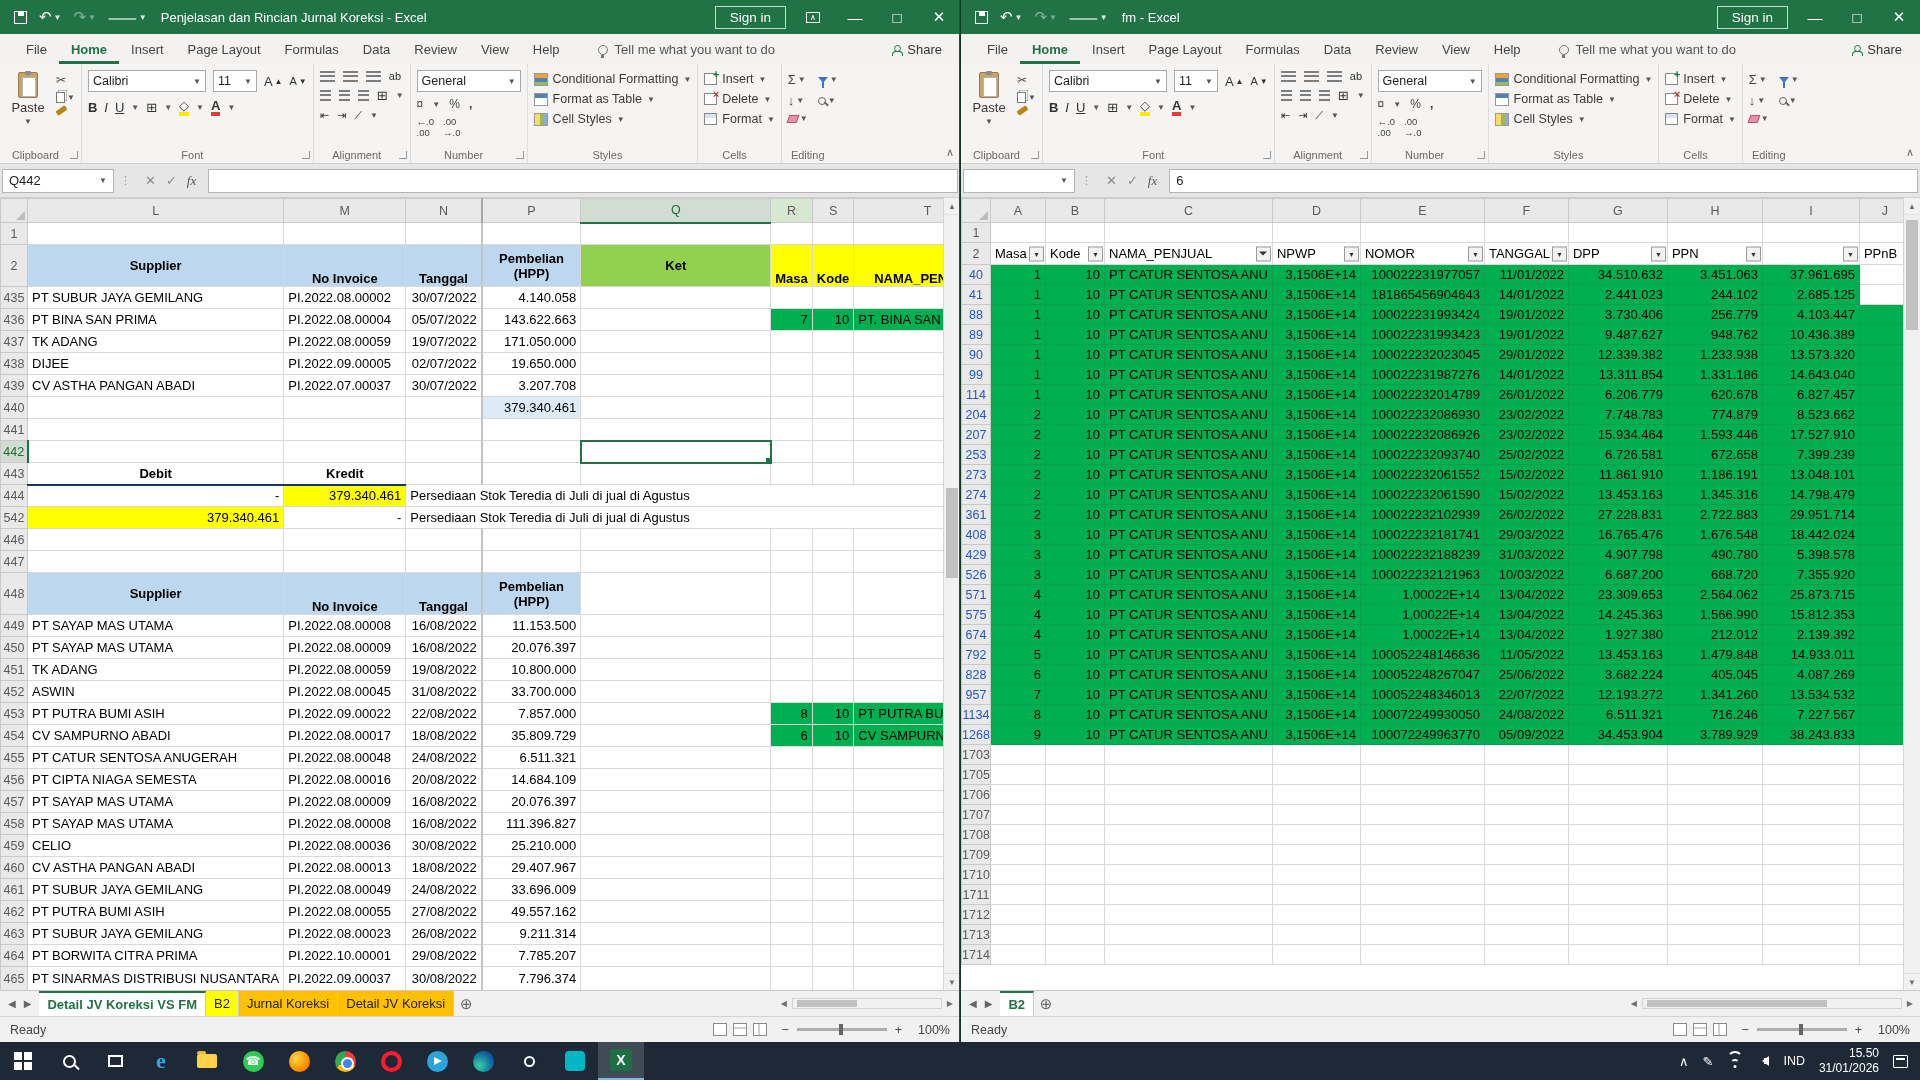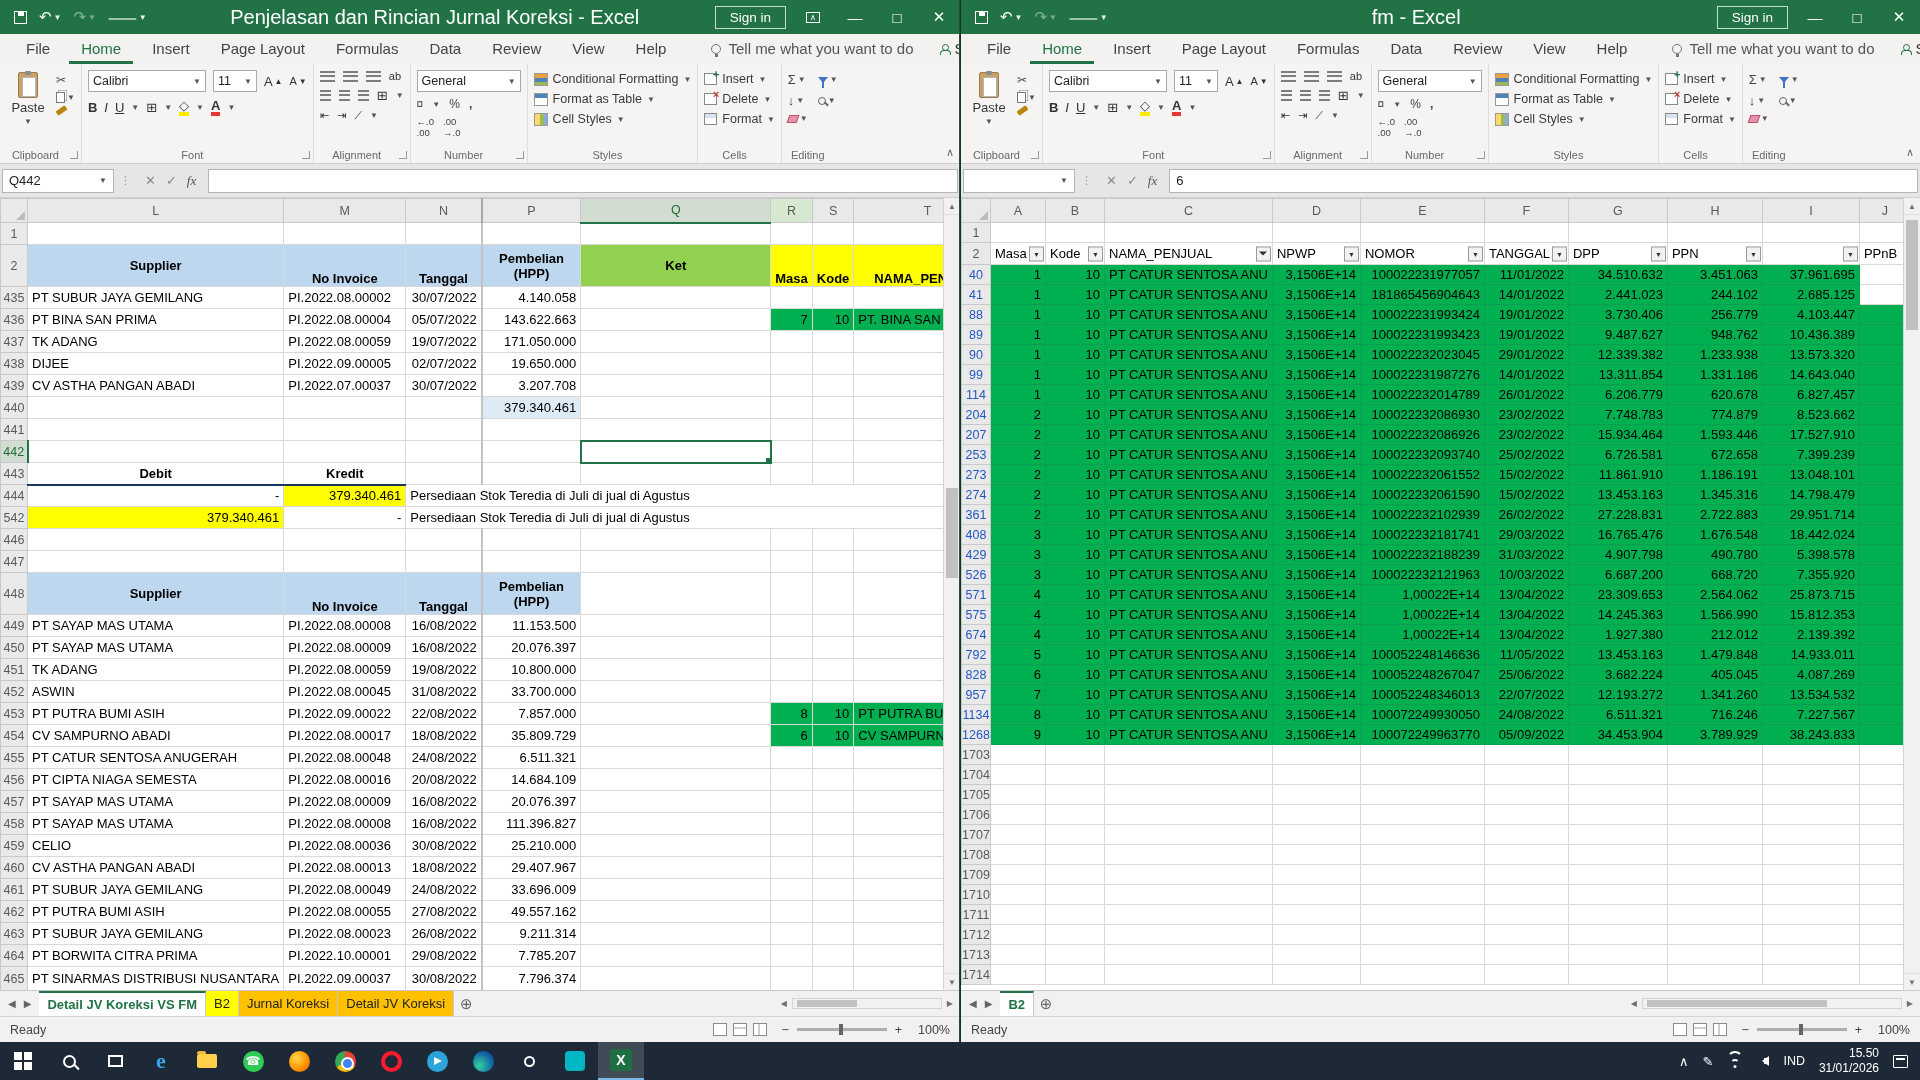--- a/index.html
+++ b/index.html
@@ -11,29 +11,29 @@
   .win-left{left:0;width:960px}
   .win-right{left:960px;width:960px;border-left:1px solid #0e3a24}
 
   .titlebar{height:34px;background:#217346;color:#fff;display:flex;align-items:center;flex:none}
   .qat{display:flex;align-items:center;gap:12px;padding:0 14px}
   .qat .qi{display:flex;align-items:center;gap:2px;font-size:15px;color:#fff}
   .qat .dim{opacity:.45}
   .i-save{width:13px;height:13px;border:1.5px solid #fff;position:relative}
   .i-save:before{content:'';position:absolute;top:0;left:3px;width:6px;height:4px;background:#fff}
   .ddt{font-size:8px;opacity:.9}
-  .wtitle{flex:1;text-align:center;font-size:20px;white-space:nowrap;overflow:hidden}
+  .wtitle{flex:1;text-align:left;font-size:13px;white-space:nowrap;overflow:hidden}
   .signin{border:1px solid rgba(255,255,255,.75);padding:3px 14px;font-size:13.5px;margin:0 6px;flex:none}
   .wctrl{display:flex;flex:none}
   .wbtn{width:42px;height:34px;display:flex;align-items:center;justify-content:center;font-size:15px;color:#fff}
   .rdo-ic{width:14px;height:11px;border:1px solid #fff;display:flex;align-items:center;justify-content:center;font-size:8px}
 
-  .menubar{height:30px;background:#f3f2f1;display:flex;align-items:flex-end;padding:0 6px 0 14px;gap:7px;font-size:15px;color:#444;flex:none}
+  .menubar{height:30px;background:#f3f2f1;display:flex;align-items:flex-end;padding:0 6px 0 14px;gap:0;font-size:13px;color:#444;flex:none}
   .mtab{padding:5px 12px 7px;white-space:nowrap}
-  .mtab.active{color:#217346;font-weight:normal;border-bottom:3px solid #217346;padding-bottom:4px}
+  .mtab.active{color:#217346;font-weight:bold;border-bottom:3px solid #217346;padding-bottom:4px}
   .tellme{display:flex;align-items:center;gap:7px;margin-left:26px;padding-bottom:7px;color:#555;white-space:nowrap}
   .i-bulb{width:10px;height:10px;border:1.5px solid #777;border-radius:50%;position:relative}
   .i-bulb:after{content:'';position:absolute;left:2.5px;top:9px;width:3px;height:3px;background:#777}
   .mspacer{flex:1}
   .share{display:flex;align-items:center;gap:6px;padding:5px 12px 7px;color:#333;white-space:nowrap}
   .i-person{width:9px;height:9px;position:relative}
   .i-person:before{content:'';position:absolute;top:0;left:2px;width:5px;height:5px;border-radius:50%;border:1.5px solid #217346}
   .i-person:after{content:'';position:absolute;bottom:-2px;left:0;width:9px;height:4px;border-radius:4px 4px 0 0;border:1.5px solid #217346;border-bottom:none}
 
   
@@ -1529,33 +1529,20 @@
               <td></td>
               <td></td>
               <td></td>
               <td></td>
               <td></td>
               <td></td>
               <td></td>
               <td></td>
             </tr>
 
-            <tr class="r20">
-              <th class="rown">1704</th>
-              <td></td>
-              <td></td>
-              <td></td>
-              <td></td>
-              <td></td>
-              <td></td>
-              <td></td>
-              <td></td>
-              <td></td>
-              <td></td>
-            </tr>
 
             <tr class="r20">
               <th class="rown">1705</th>
               <td></td>
               <td></td>
               <td></td>
               <td></td>
               <td></td>
               <td></td>
               <td></td>

